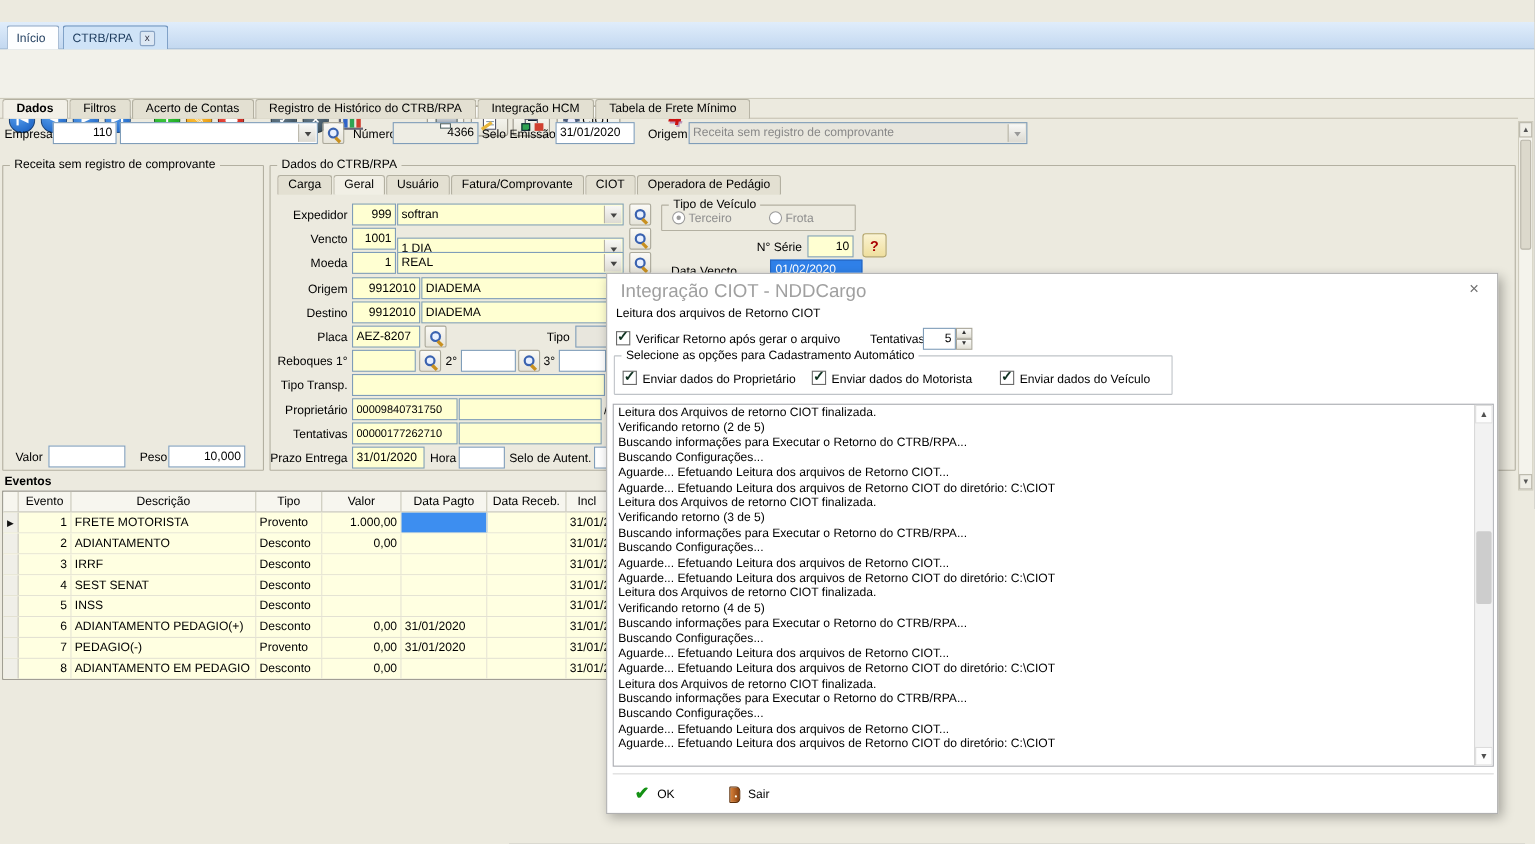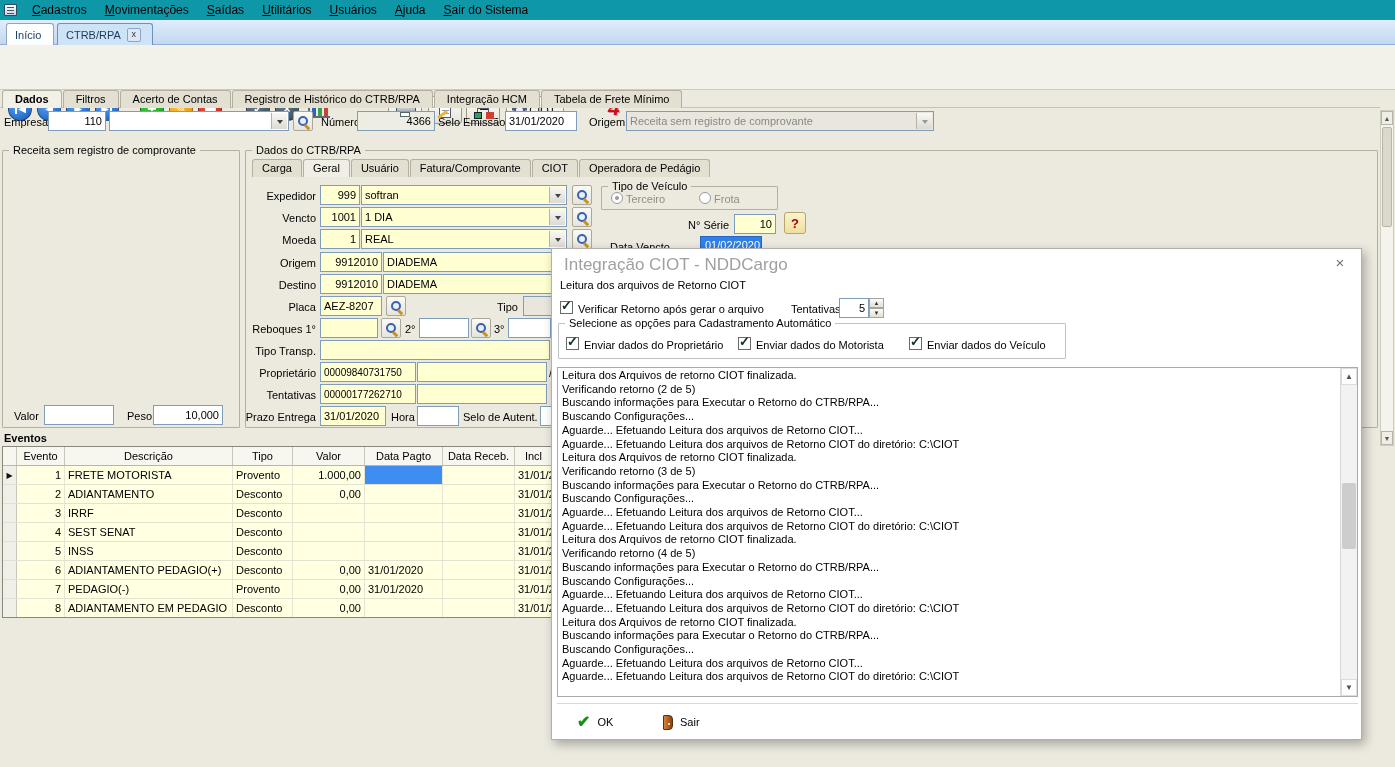--- a/index.html
+++ b/index.html
@@ -121,30 +121,20 @@
 .flatbtn{position:absolute;top:460px;height:26px;display:flex;align-items:center;gap:7px;padding:0 10px;background:transparent;border:1px solid transparent;font-size:11px;cursor:default}
 .okcheck{color:#149114;font-size:16px;font-weight:bold;line-height:1}
 .door{width:10px;height:15px;position:relative;background:linear-gradient(90deg,#d8823a,#8a4210);border:1px solid #5c2e08;border-radius:1px 4px 4px 1px;flex:none}
 .door::after{content:"";position:absolute;right:2px;top:7px;width:2px;height:2px;background:#ffe;border-radius:50%}
 </style>
 </head>
 <body>
 
 <div class="screen">
 
-  <div class="menubar">
-    <span class="appico"></span>
-    <span class="mitem"><u>C</u>adastros</span>
-    <span class="mitem"><u>M</u>ovimentações</span>
-    <span class="mitem"><u>S</u>aídas</span>
-    <span class="mitem"><u>U</u>tilitários</span>
-    <span class="mitem"><u>U</u>suários</span>
-    <span class="mitem"><u>A</u>juda</span>
-    <span class="mitem"><u>S</u>air do Sistema</span>
-  </div>
 
   <div class="tabrow">
     <div class="wtab inicio">
         <span class="fv">Início</span>
       </div>
     <div class="wtab ctrb">
       <span>CTRB/RPA</span>
       <span class="closebox">x</span>
     </div>
   </div>
@@ -240,21 +230,21 @@
   <div class="field yellow combo" style="left:361px;top:185px;width:206px">
     <span class="fv">softran</span>
     <span class="combo-dd"></span>
   </div>
   <div class="magbtn" style="left:572px;top:185px">
       <span class="mag"></span>
     </div>
 
   <div class="lbl r" style="left:228px;top:211px;width:88px">Vencto</div>
   <div class="field yellow right" style="left:320px;top:207px;width:40px">1001</div>
-  <div class="field yellow combo" style="left:361px;top:207px;width:206px">
+  <div class="field yellow combo" style="left:361px;top:216px;width:206px">
     <span class="fv">1 DIA</span>
     <span class="combo-dd"></span>
   </div>
   <div class="magbtn" style="left:572px;top:207px">
       <span class="mag"></span>
     </div>
 
   <div class="lbl r" style="left:228px;top:233px;width:88px">Moeda</div>
   <div class="field yellow right" style="left:320px;top:229px;width:40px">1</div>
   <div class="field yellow combo" style="left:361px;top:229px;width:206px">
@@ -321,21 +311,21 @@
   <span class="rb" style="left:699px;top:192px"></span>
   <div class="lbl" style="left:714px;top:192px;color:#8e8e8e">Frota</div>
 
   <div class="lbl" style="left:688px;top:218px">N° Série</div>
   <div class="field yellow right" style="left:734px;top:214px;width:42px">10</div>
   <div class="tbtn" style="left:784px;top:212px;width:22px;height:22px;background:linear-gradient(#fbf3d2,#efdf9e);border-color:#b5a66a;color:#a00;font-weight:bold;font-size:13px;position:absolute">
       <span>?</span>
     </div>
 
   <div class="lbl" style="left:610px;top:240px">Data Vencto</div>
-  <div class="hl" style="left:700px;top:236px;width:62px">01/02/2020</div>
+  <div class="hl" style="left:700px;top:236px;width:84px">01/02/2020</div>
 
   <div class="lbl" style="left:4px;top:431px;font-weight:bold">Eventos</div>
   <div class="grid">
     <div class="ghead">
       <div class="ghcell w-sel"></div>
       <div class="ghcell w-ev">Evento</div>
       <div class="ghcell w-desc">Descrição</div>
       <div class="ghcell w-tipo">Tipo</div>
       <div class="ghcell w-val">Valor</div>
       <div class="ghcell w-dp">Data Pagto</div>

